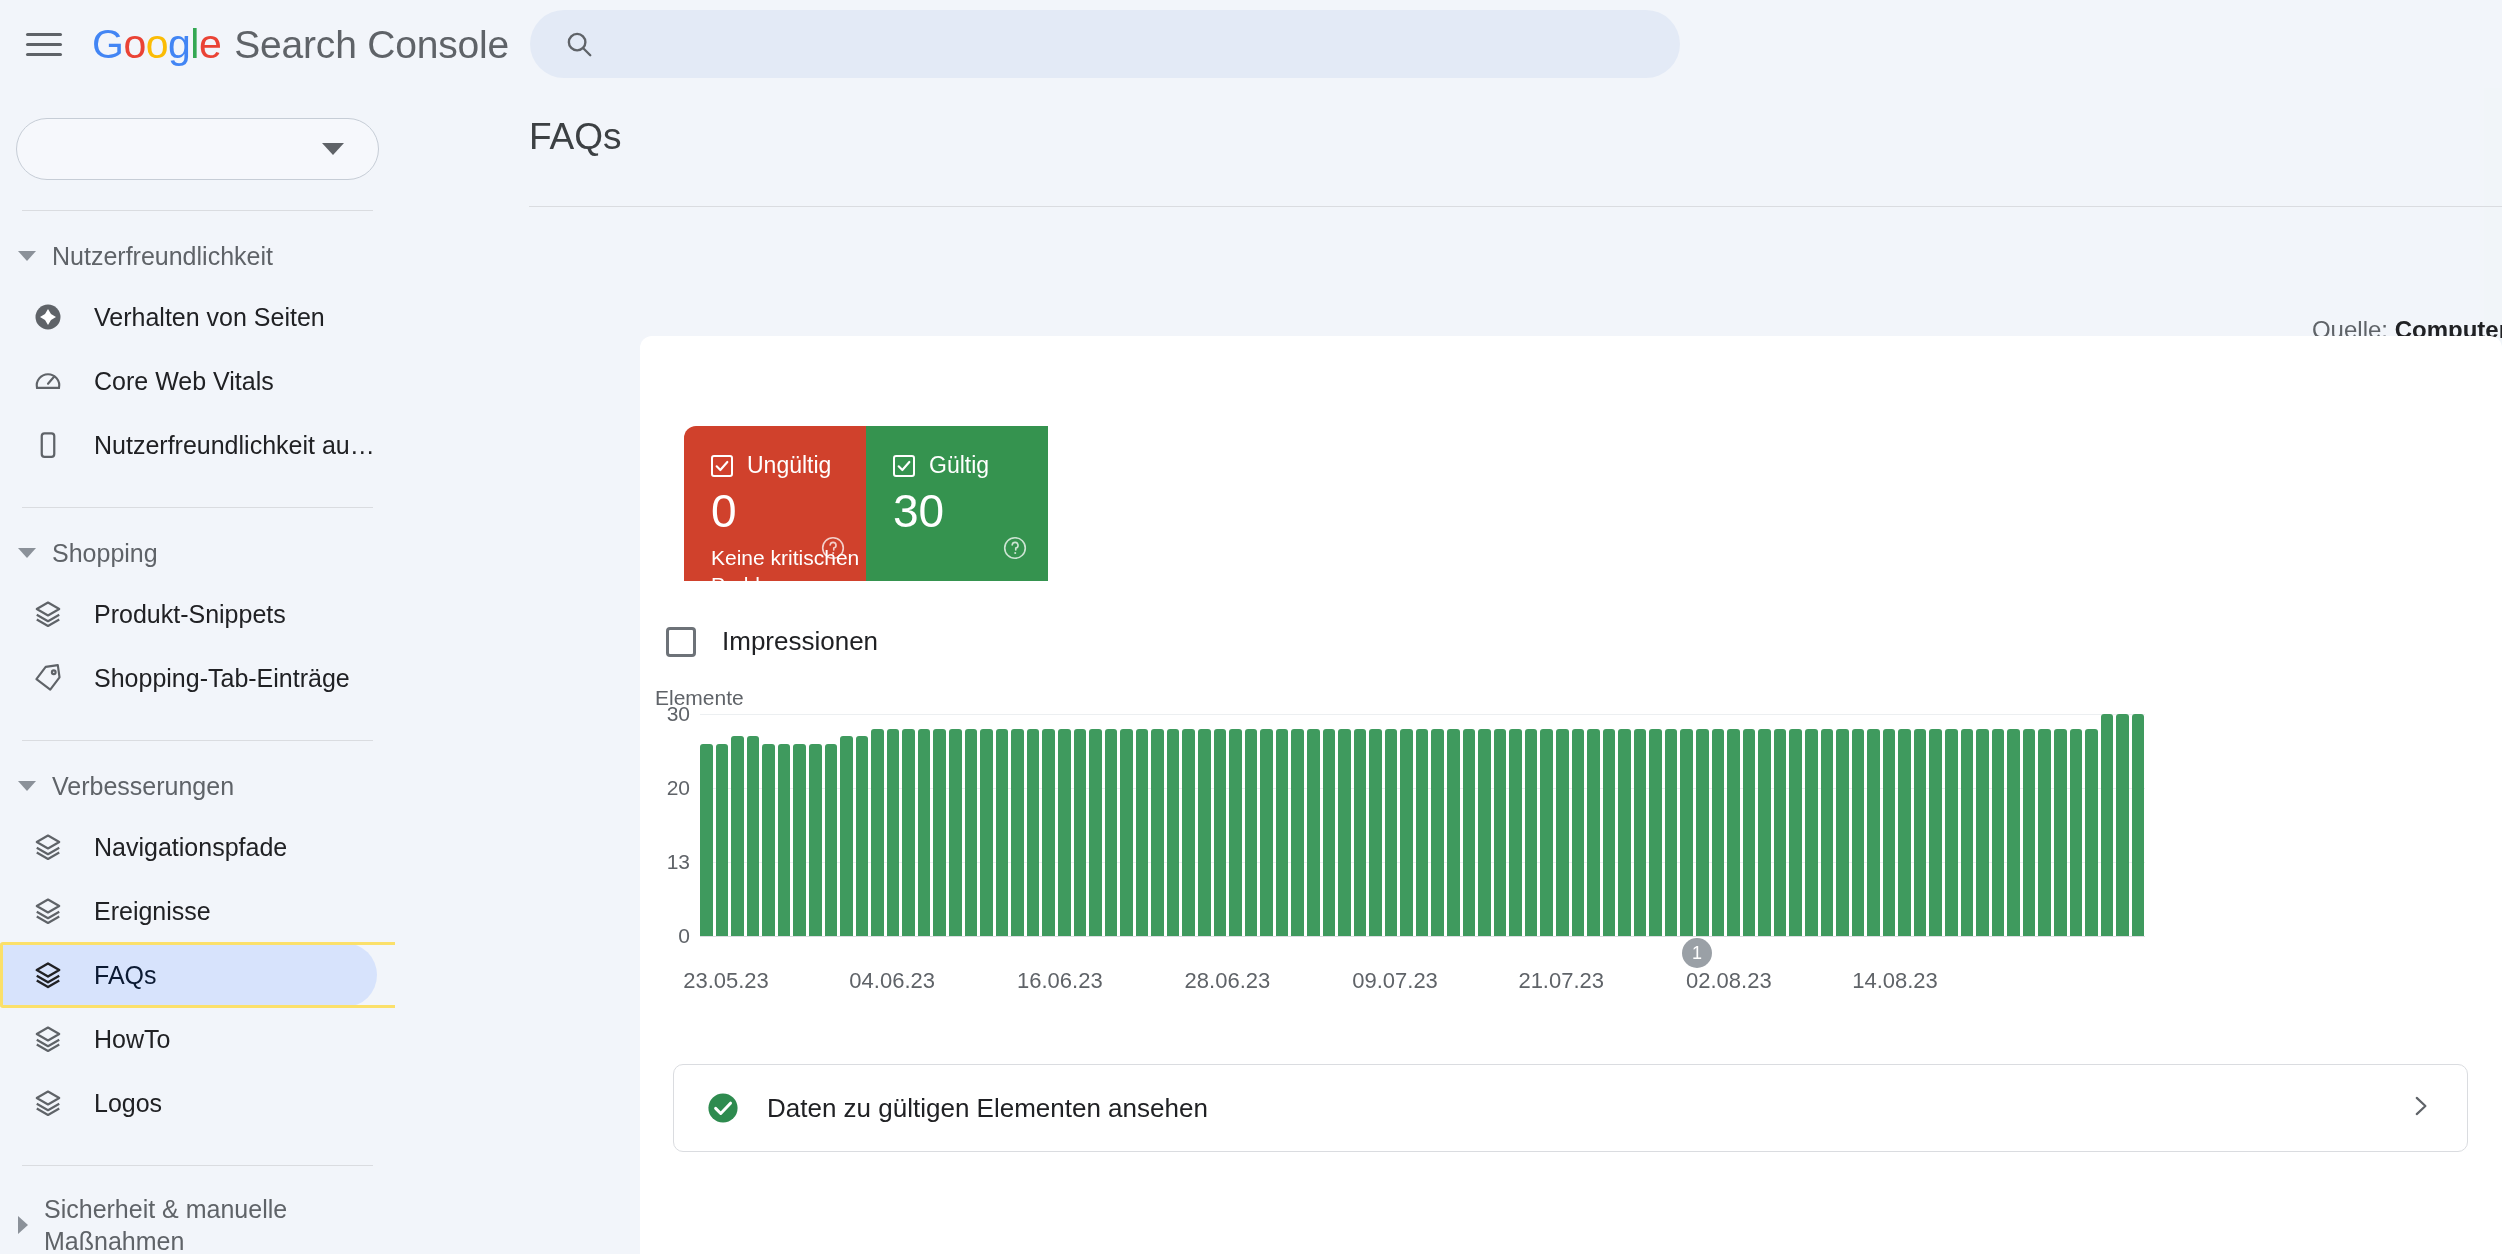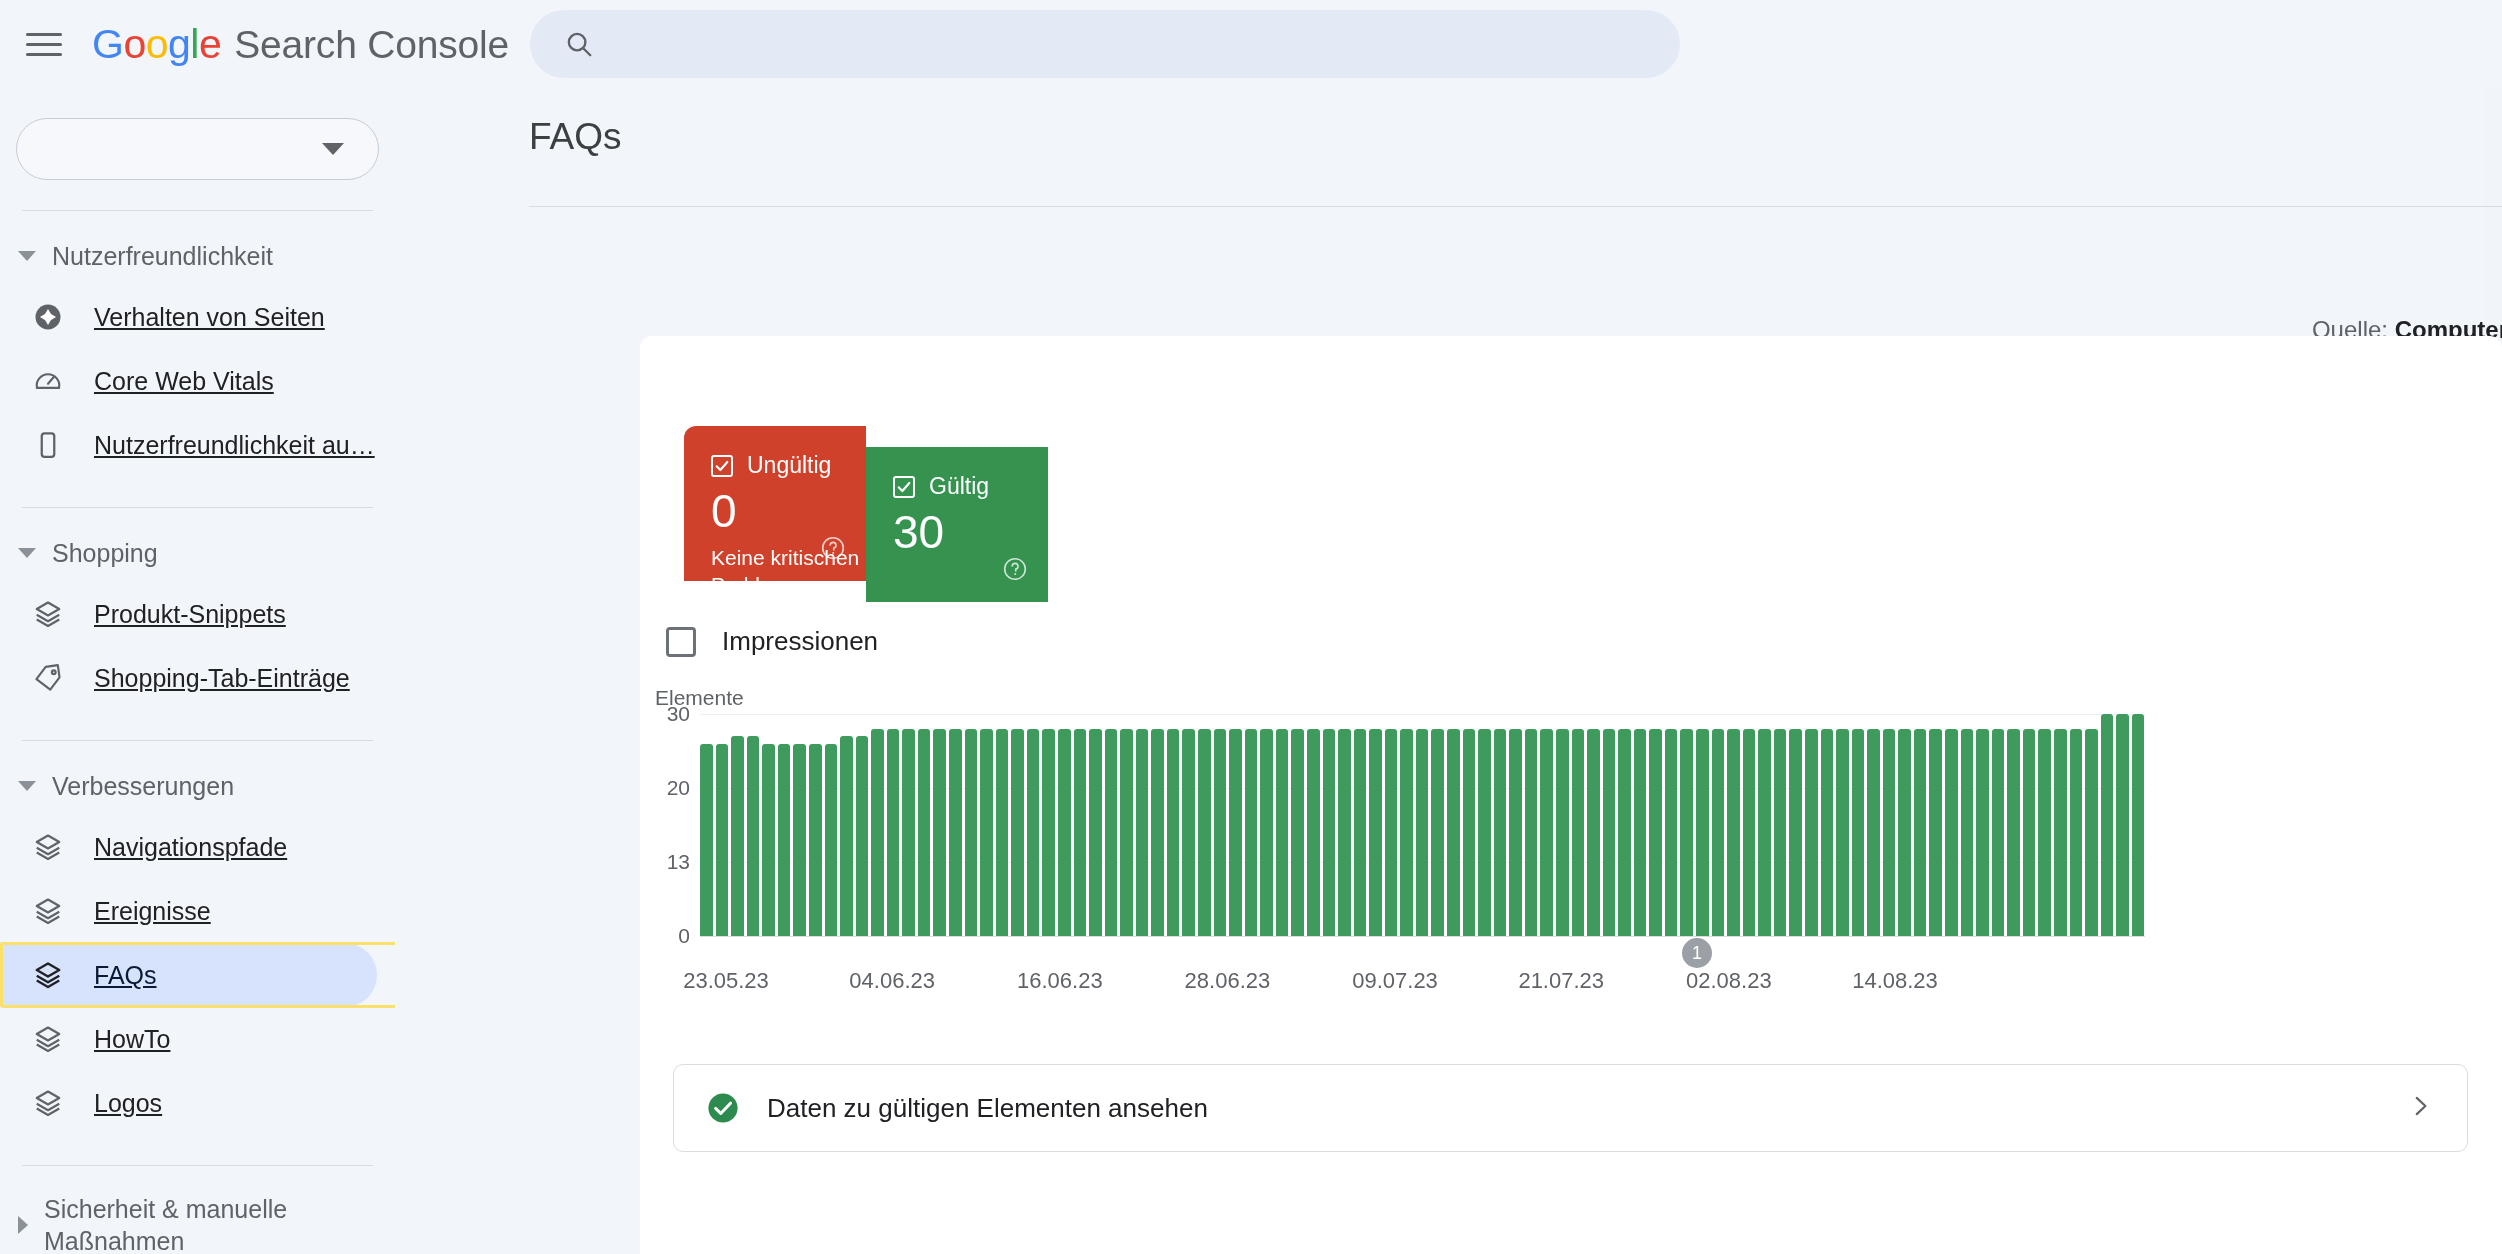--- a/index.html
+++ b/index.html
@@ -79,21 +79,21 @@
   }
   .sec-header .sec-label { font-size: 25px; color: #5f6368; }
   .sec-header.multiline { height: 86px; align-items: center; }
   .sec-header.multiline .sec-label { line-height: 1.28; }
 
   .nav-item {
     display: flex; align-items: center; height: 64px; cursor: pointer;
     padding-left: 28px; border-radius: 0 32px 32px 0; margin-right: 18px;
   }
   .nav-item .nav-ico { width: 40px; display: flex; align-items: center; justify-content: center; }
-  .nav-item .nav-label { font-size: 25px; color: #202124; margin-left: 26px; white-space: nowrap; text-decoration: underline; }
+  .nav-item .nav-label { font-size: 25px; color: #202124; margin-left: 26px; white-space: nowrap; }
   .nav-item.active { background: #d7e3fc; }
   .nav-item.active .nav-label { color: #0b1a33; font-weight: 400; }
   .focus-ring {
     position: absolute; left: 0px; width: 414px; height: 66px;
     border: 3px solid #fbe06a; border-radius: 3px; pointer-events: none;
   }
 
   
   .main { position: absolute; left: 395px; top: 88px; width: 2107px; height: 1166px; }
   .page-title { font-size: 37px; color: #3c4043; margin: 28px 0 0 134px; }
@@ -107,21 +107,21 @@
 
   .card {
     position: absolute; left: 245px; top: 248px; width: 1862px; height: 918px;
     background: #ffffff; border-radius: 12px 12px 0 0;
   }
 
   
   .tiles { position: absolute; left: 0px; top: 90px; display: flex; padding-left: 44px; }
   .tile { position: relative; width: 182px; height: 155px; cursor: pointer; }
   .tile.invalid { background: #d0412c; width: 182px; border-radius: 12px 0 0 0; }
-  .tile.valid  { background: #35934f; margin-top: 21px; }
+  .tile.valid  { background: #35934f; }
   .tile .tile-head { display: flex; align-items: center; margin: 26px 0 0 27px; }
   .tile .cbox {
     width: 22px; height: 22px; border: 2px solid #ffffff; border-radius: 3px;
     display: flex; align-items: center; justify-content: center; flex: none;
   }
   .tile .cbox svg { display: block; }
   .tile .tile-name { color: #ffffff; font-size: 23px; margin-left: 14px; white-space: nowrap; }
   .tile .tile-num { color: #ffffff; font-size: 46px; margin: 8px 0 0 27px; line-height: 1.05; font-weight: 400;}
   .tile .tile-sub { color: #ffffff; font-size: 21px; margin: 10px 0 0 27px; line-height: 1.26; }
   .tile .help { position: absolute; right: 20px; bottom: 16px; opacity: .75; cursor: pointer; }

